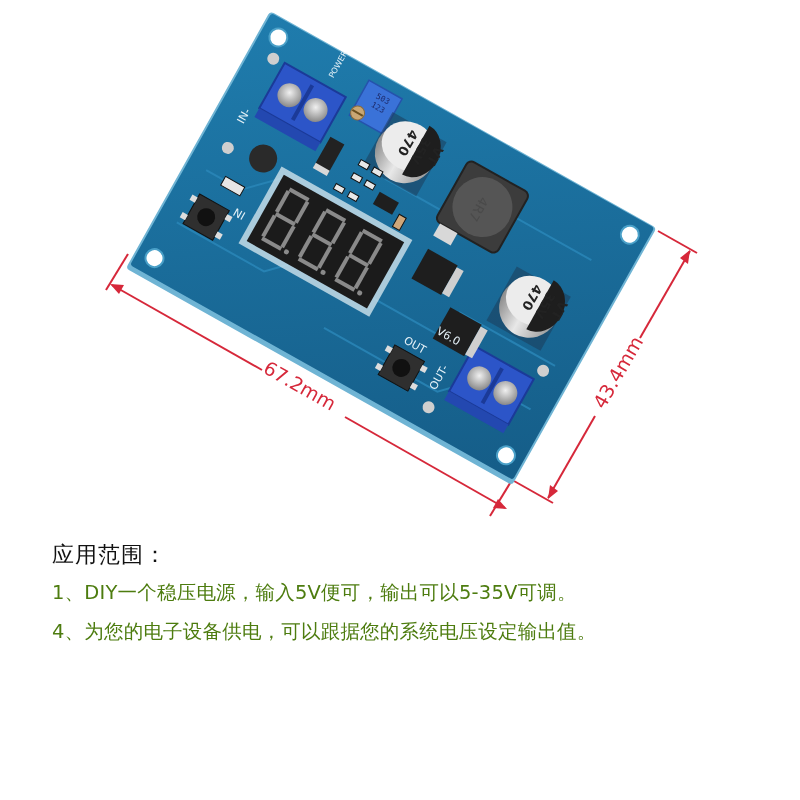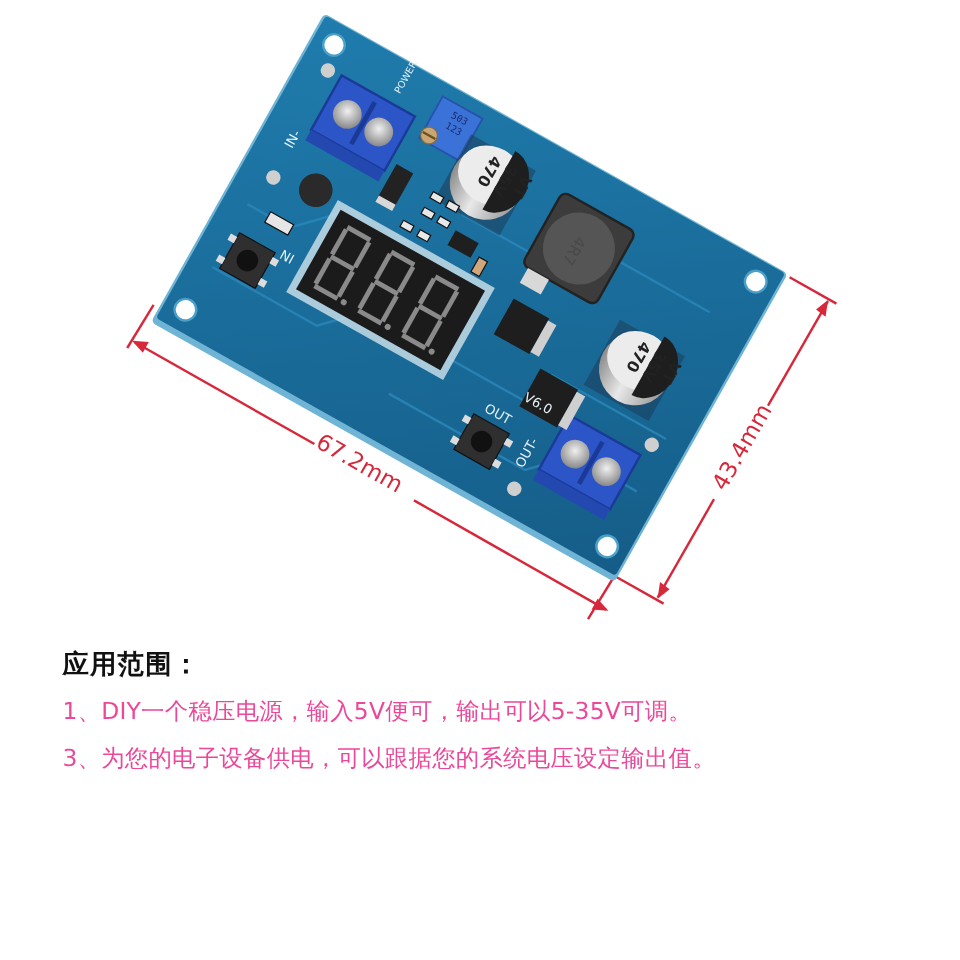--- a/index.html
+++ b/index.html
@@ -7,22 +7,22 @@
          font-family: "DejaVu Sans", "Liberation Sans", sans-serif; color: #1a1a1a; }
   #product-figure { position: absolute; left: 0; top: 0; width: 800px; height: 520px; }
   #product-figure svg { display: block; }
   .dim-label { font-family: "DejaVu Sans", sans-serif; font-size: 19px; fill: #d6283a; }
   .silk { font-family: "DejaVu Sans", sans-serif; fill: #e6f2f8; }
   .cap-text { font-family: "DejaVu Sans", sans-serif; font-weight: bold; fill: #222; }
   .inductor-text { font-family: "DejaVu Sans", sans-serif; fill: #4a4a4a; }
   .pot-text { font-family: "DejaVu Sans Mono", monospace; fill: #1d2a6a; }
 
   #description { position: absolute; left: 52px; top: 536px; width: 740px; }
-  .desc-heading { font-size: 22px; font-weight: bold; line-height: 38px; margin: 0; color: #111; letter-spacing: 1px; }
-  .desc-line { font-size: 19.5px; line-height: 38.5px; margin: 0; white-space: nowrap; color: #ec4899; letter-spacing: 0.2px; }
+  .desc-heading { font-size: 22px; font-weight: normal; line-height: 38px; margin: 0; color: #111; letter-spacing: 1px; }
+  .desc-line { font-size: 19.5px; line-height: 38.5px; margin: 0; white-space: nowrap; color: #4d7c0f; letter-spacing: 0.2px; }
 </style>
 </head>
 <body>
 
 <div id="product-figure">
 <svg width="800" height="520" viewBox="0 0 800 520" xmlns="http://www.w3.org/2000/svg">
   <defs>
     <linearGradient id="capBody" x1="0" y1="0" x2="1" y2="0">
       <stop offset="0" stop-color="#8c8c8c"></stop>
       <stop offset="0.45" stop-color="#e8e8e8"></stop>
@@ -211,14 +211,14 @@
       <circle cx="412" cy="-110" r="6"></circle>
       <circle cx="330" cy="-22" r="6"></circle>
     </g>
   </g>
 </svg>
 </div>
 
 <div id="description">
   <p class="desc-heading">应用范围：</p>
   <p class="desc-line">1、DIY一个稳压电源，输入5V便可，输出可以5-35V可调。</p>
-  <p class="desc-line">3、为您的电子设备供电，可以跟据您的系统电压设定输出值。</p>
+  <p class="desc-line">4、为您的电子设备供电，可以跟据您的系统电压设定输出值。</p>
 </div>
 
 </body></html>

